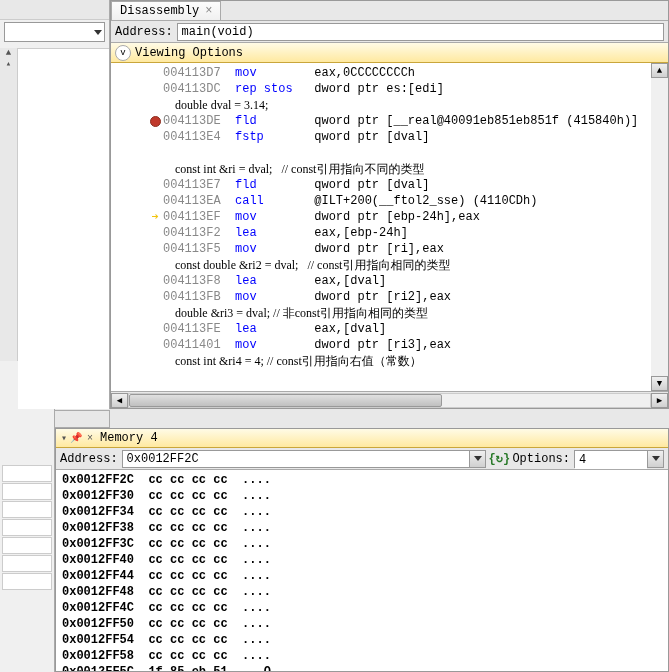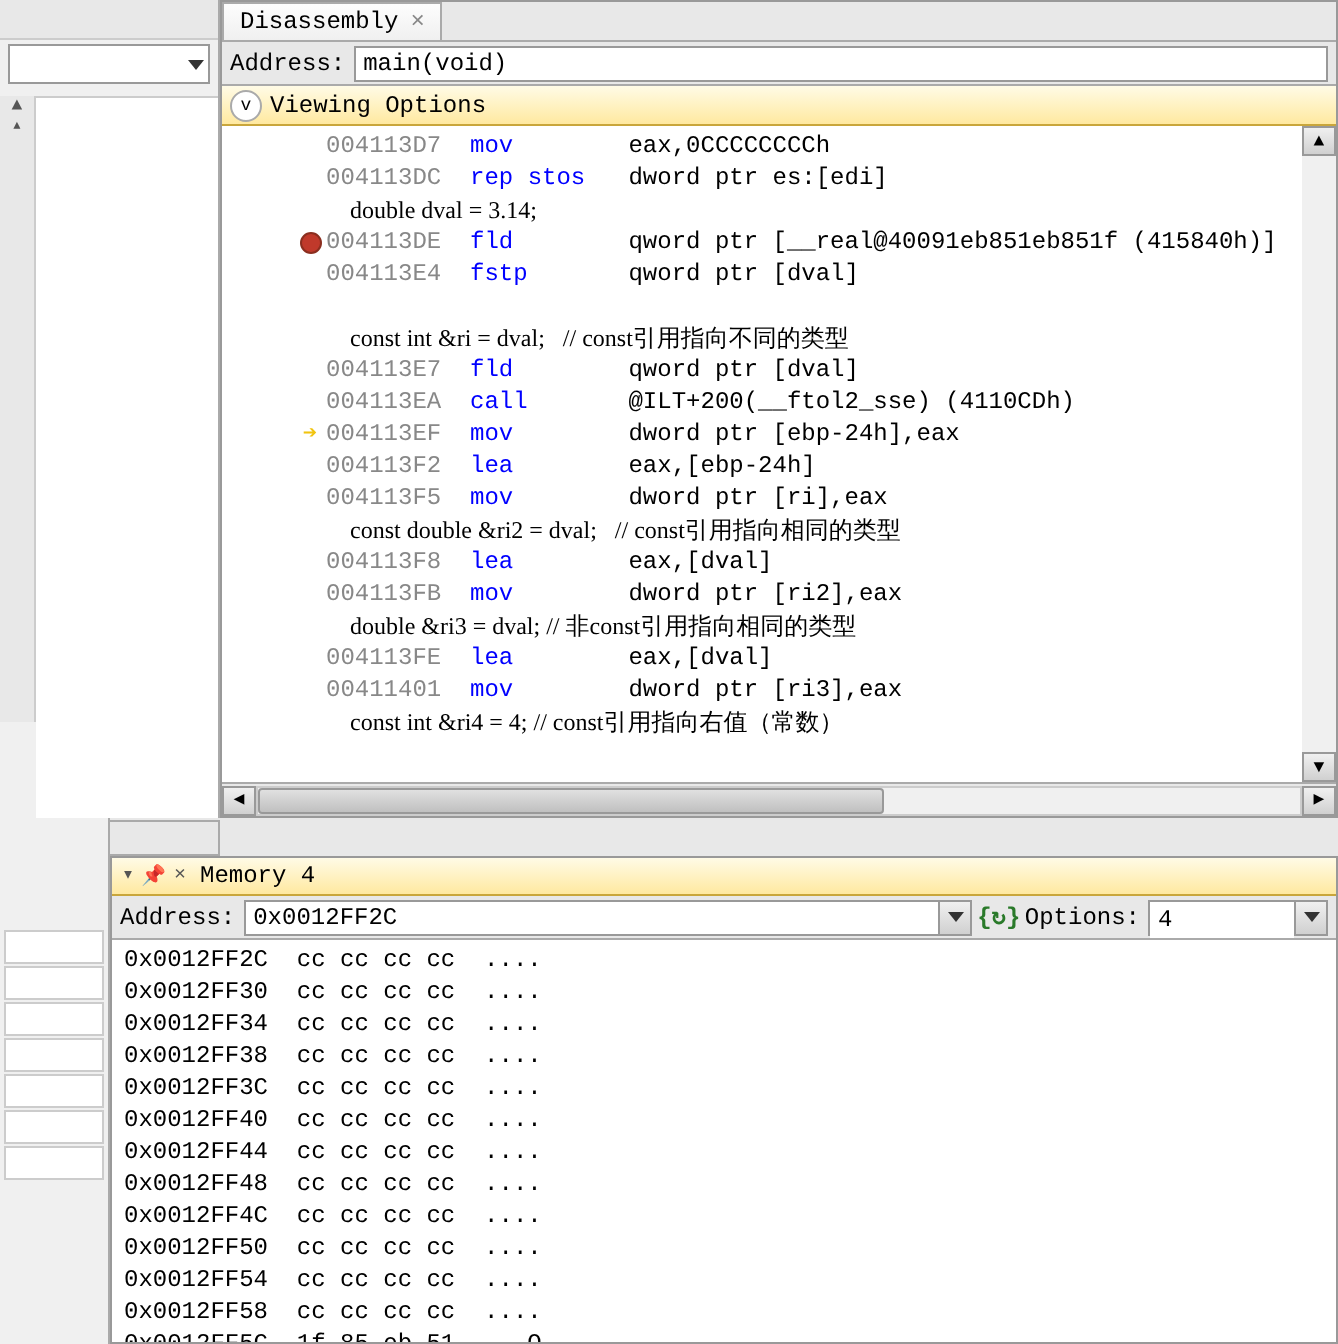--- a/index.html
+++ b/index.html
@@ -278,20 +278,21 @@
   font-size: 12px;
 }
 .memory-content {
   flex: 1;
   background: #fff;
   font-family: "Courier New", monospace;
   padding: 2px 6px;
   line-height: 16px;
   white-space: pre;
   overflow: hidden;
+  font-weight: bold;
 }
 .mem-line { display: block; height: 16px; }
 .mem-addr { color: #000; }
 .mem-hex { color: #000; }
 .mem-ascii { color: #000; }
 .pin-bar {
   position: absolute;
   top: 410px;
   left: 0;
   width: 110px;

